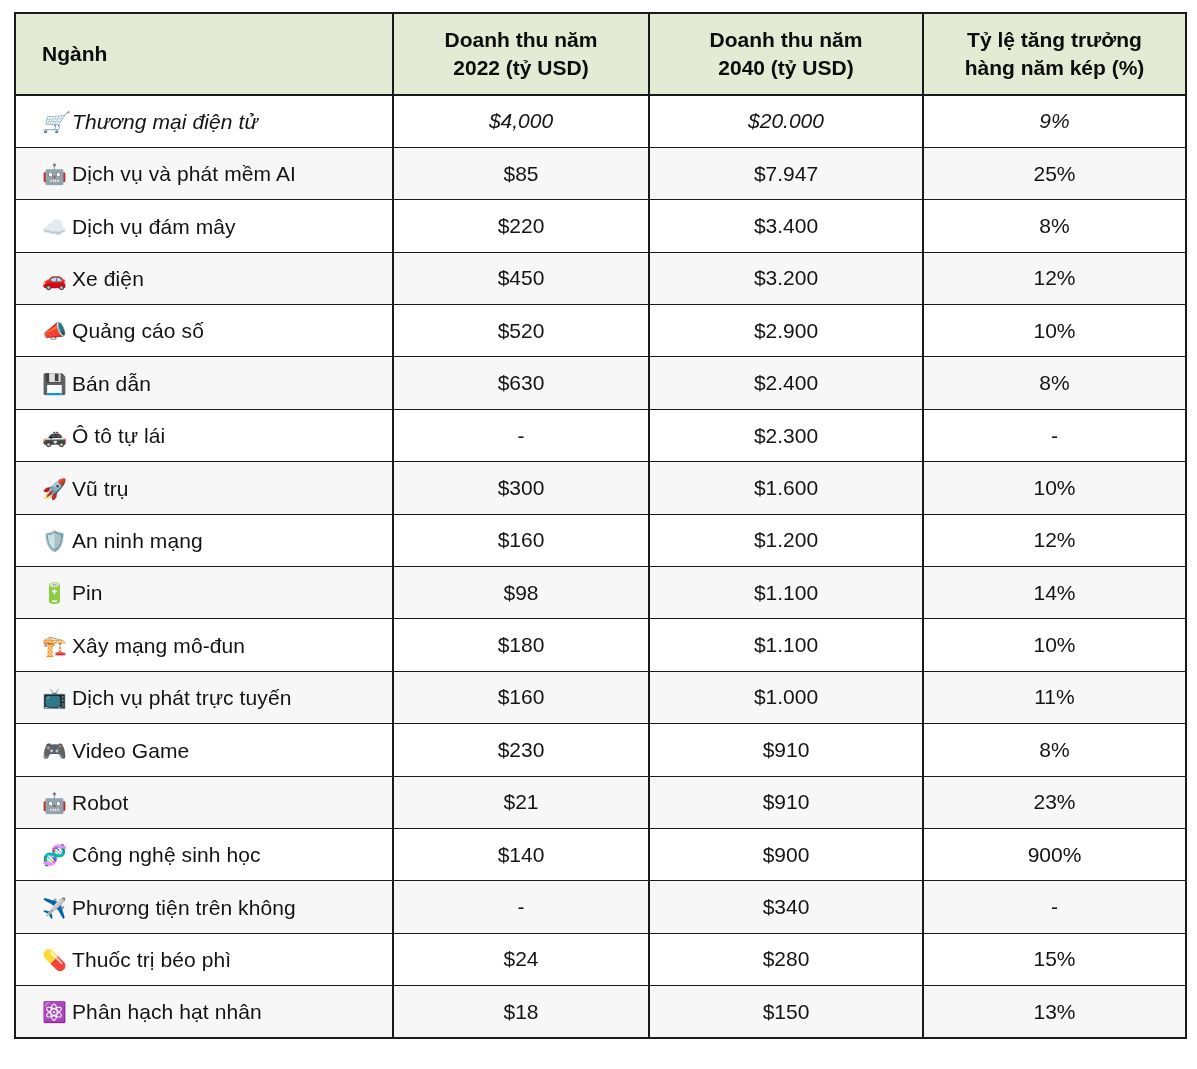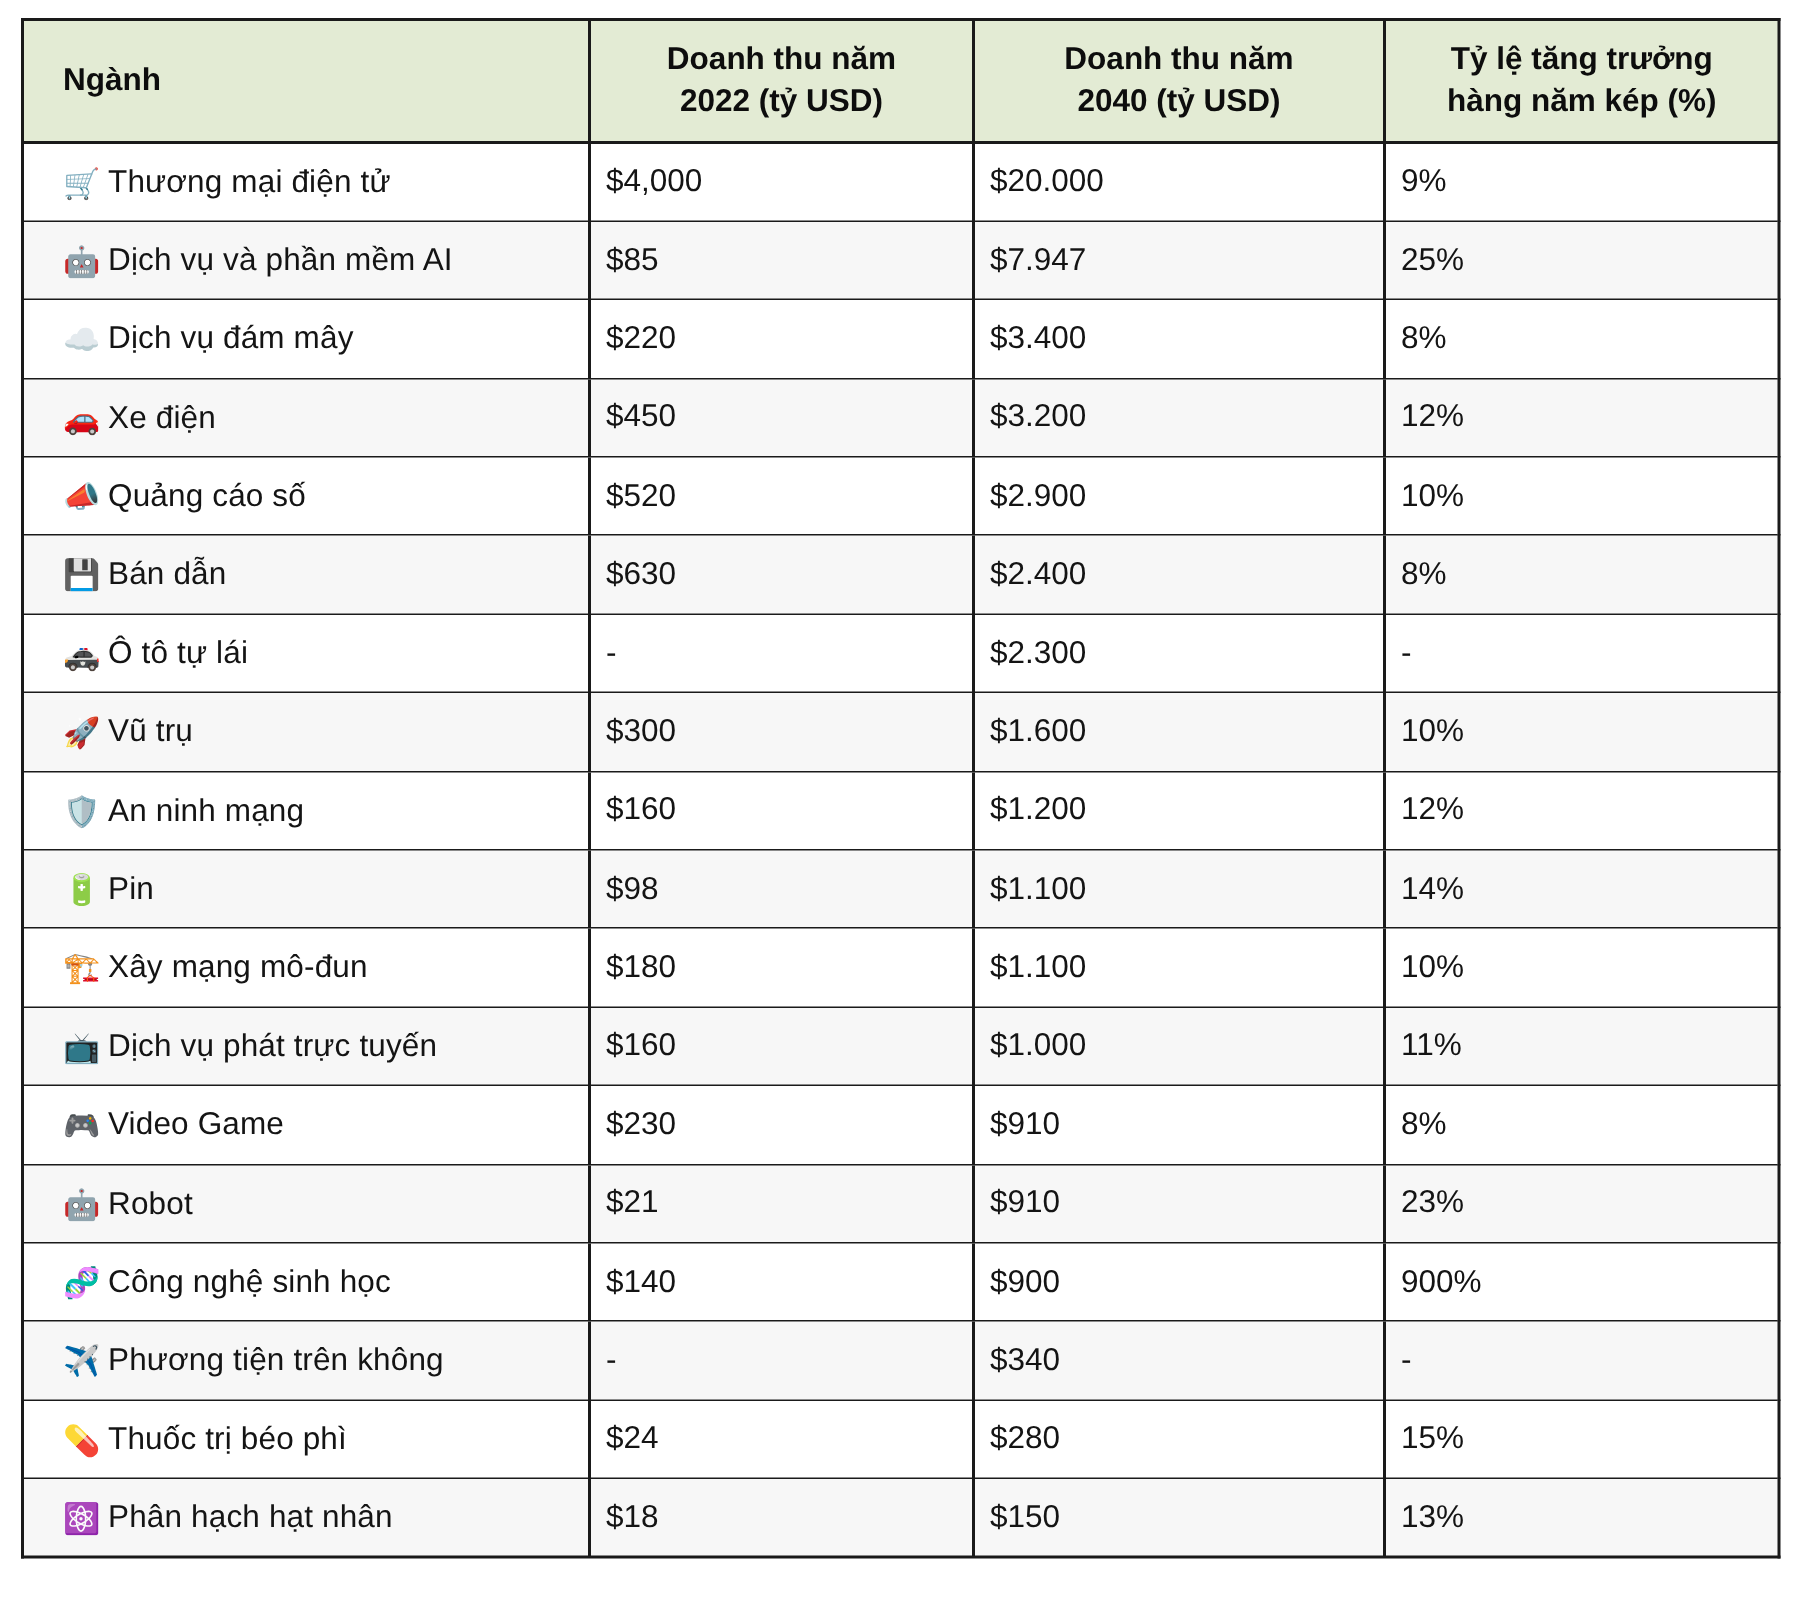--- a/index.html
+++ b/index.html
@@ -70,28 +70,29 @@
     height: 52.4px;
     box-sizing: border-box;
     border-top: 1.5px solid #1a1a1a;
     border-right: 2px solid #1a1a1a;
     font-size: 21px;
     color: #141414;
     vertical-align: middle;
     padding: 0 10px;
   }
   tbody td:last-child { border-right: none; }
-  tbody tr:first-child td { border-top: none; }
+  tbody tr:first-child td { border-top: none; font-style: italic; }
 
   td.cell-name {
     text-align: left;
     padding-left: 26px;
     white-space: nowrap;
   }
   td.cell-num {
+    text-align: center;
   }
 
   .row-emoji {
     display: inline-block;
     width: 30px;
     font-family: "DejaVu Sans", sans-serif;
     font-size: 20px;
     line-height: 1;
     text-align: left;
     vertical-align: middle;
@@ -133,21 +134,21 @@
       </tr>
     </thead>
     <tbody id="table-body">
         <tr class="odd">
           <td class="cell-name"><span class="row-emoji">🛒</span><span class="row-label">Thương mại điện tử</span></td>
           <td class="cell-num">$4,000</td>
           <td class="cell-num">$20.000</td>
           <td class="cell-num">9%</td>
         </tr>
         <tr class="even">
-          <td class="cell-name"><span class="row-emoji">🤖</span><span class="row-label">Dịch vụ và phần mềm AI</span></td>
+          <td class="cell-name"><span class="row-emoji">🤖</span><span class="row-label">Dịch vụ và phát mềm AI</span></td>
           <td class="cell-num">$85</td>
           <td class="cell-num">$7.947</td>
           <td class="cell-num">25%</td>
         </tr>
         <tr class="odd">
           <td class="cell-name"><span class="row-emoji">☁️</span><span class="row-label">Dịch vụ đám mây</span></td>
           <td class="cell-num">$220</td>
           <td class="cell-num">$3.400</td>
           <td class="cell-num">8%</td>
         </tr>

